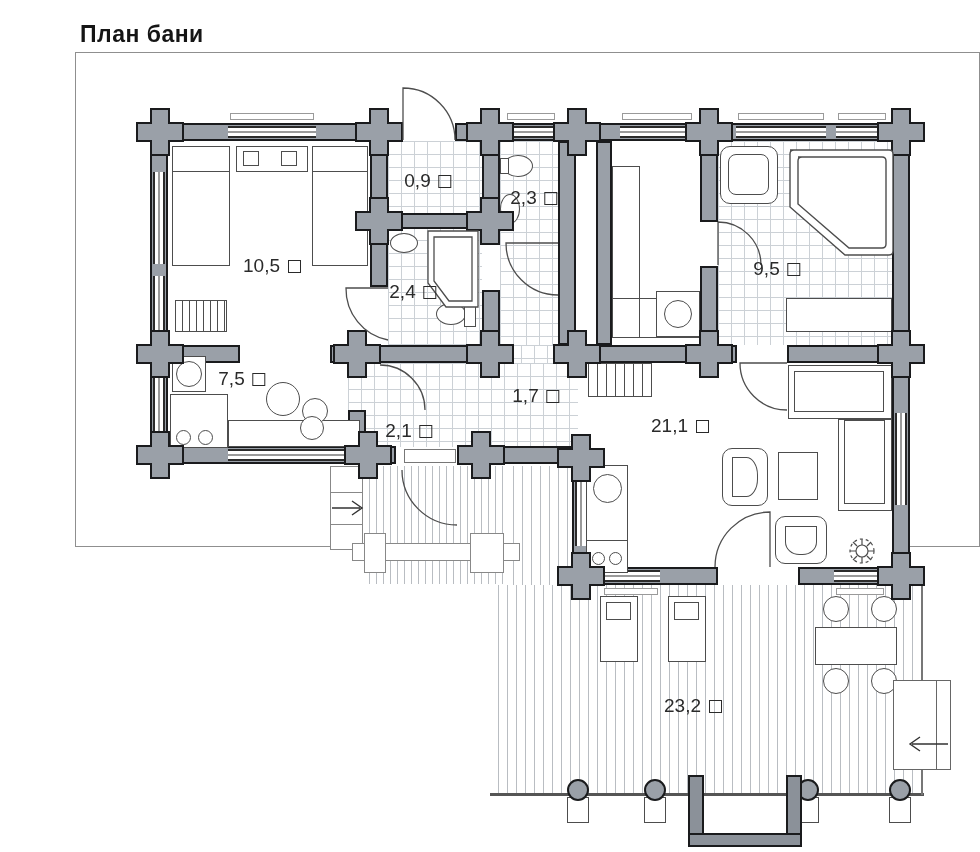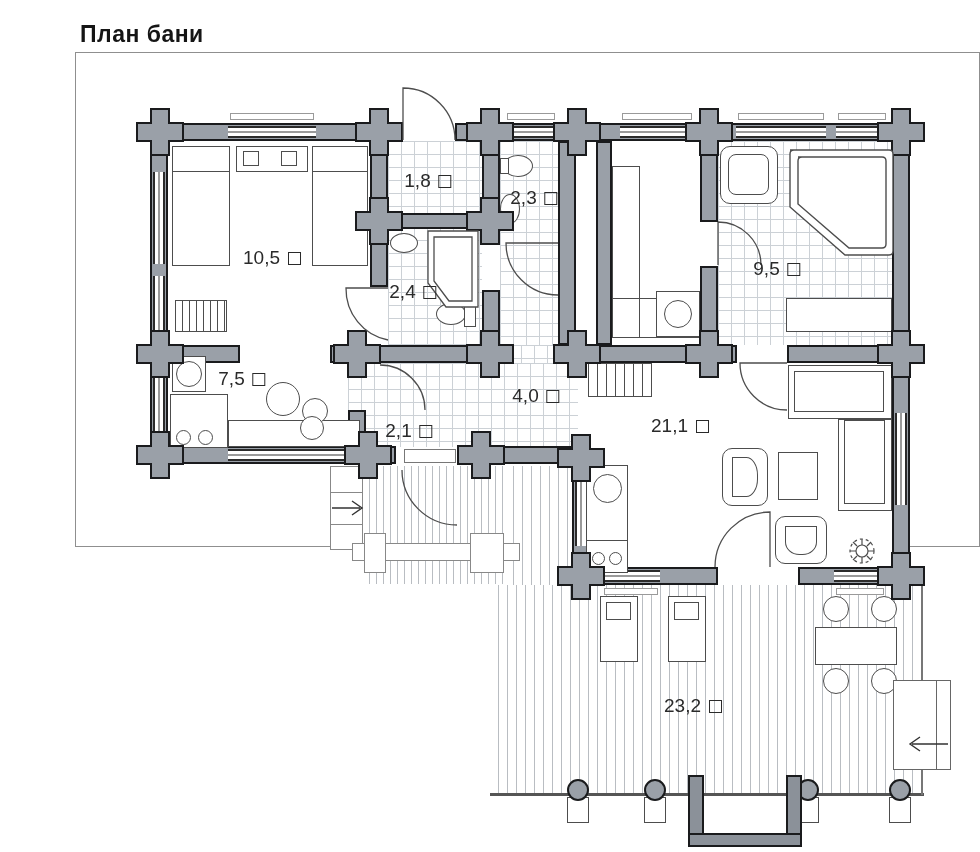--- a/index.html
+++ b/index.html
@@ -252,46 +252,46 @@
       <path d="M862,539 V545 M862,557 V563 M850,551 H856 M868,551 H874 M853,542 L857,546 M867,556 L871,560 M871,542 L867,546 M857,556 L853,560"></path>
       <circle cx="862" cy="551" r="12" stroke-dasharray="3,3"></circle>
     </g>
     <g stroke="#333" stroke-width="1.4" fill="none">
       <path d="M332,508 H360 M352,501 L362,508 L352,515"></path>
       <path d="M948,744 H912 M920,737 L910,744 L920,751"></path>
     </g>
   </svg>
 
   <div id="labels">
-      <div class="room-label" style="left: 272px; top: 258px;">
+      <div class="room-label" style="left: 272px; top: 266px;">
         <span>10,5</span>
         <span class="sq" title="□"></span>
       </div>
       <div class="room-label" style="left: 428px; top: 181px;">
-        <span>1,8</span>
+        <span>0,9</span>
         <span class="sq" title="□"></span>
       </div>
       <div class="room-label" style="left: 534px; top: 198px;">
         <span>2,3</span>
         <span class="sq" title="□"></span>
       </div>
       <div class="room-label" style="left: 413px; top: 292px;">
         <span>2,4</span>
         <span class="sq" title="□"></span>
       </div>
       <div class="room-label" style="left: 777px; top: 269px;">
         <span>9,5</span>
         <span class="sq" title="□"></span>
       </div>
       <div class="room-label" style="left: 242px; top: 379px;">
         <span>7,5</span>
         <span class="sq" title="□"></span>
       </div>
       <div class="room-label" style="left: 536px; top: 396px;">
-        <span>4,0</span>
+        <span>1,7</span>
         <span class="sq" title="□"></span>
       </div>
       <div class="room-label" style="left: 409px; top: 431px;">
         <span>2,1</span>
         <span class="sq" title="□"></span>
       </div>
       <div class="room-label" style="left: 680px; top: 426px;">
         <span>21,1</span>
         <span class="sq" title="□"></span>
       </div>

